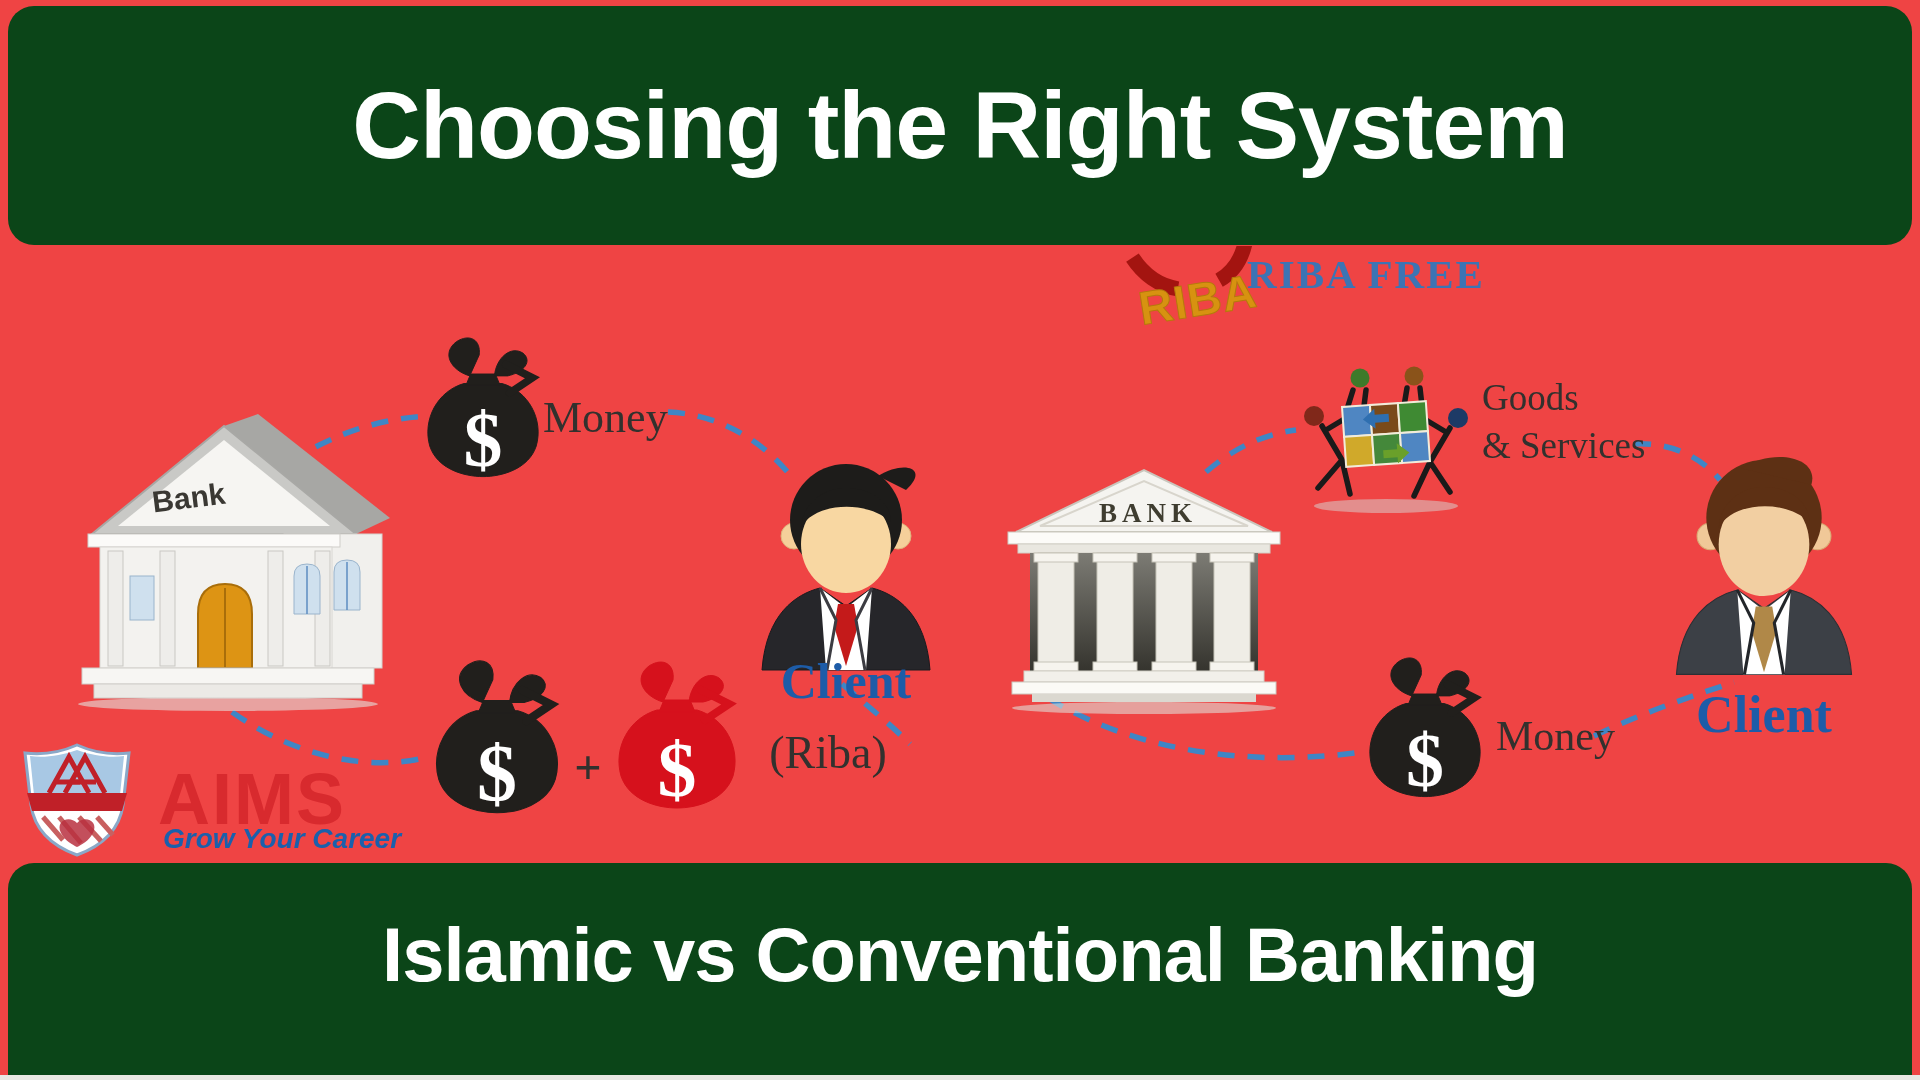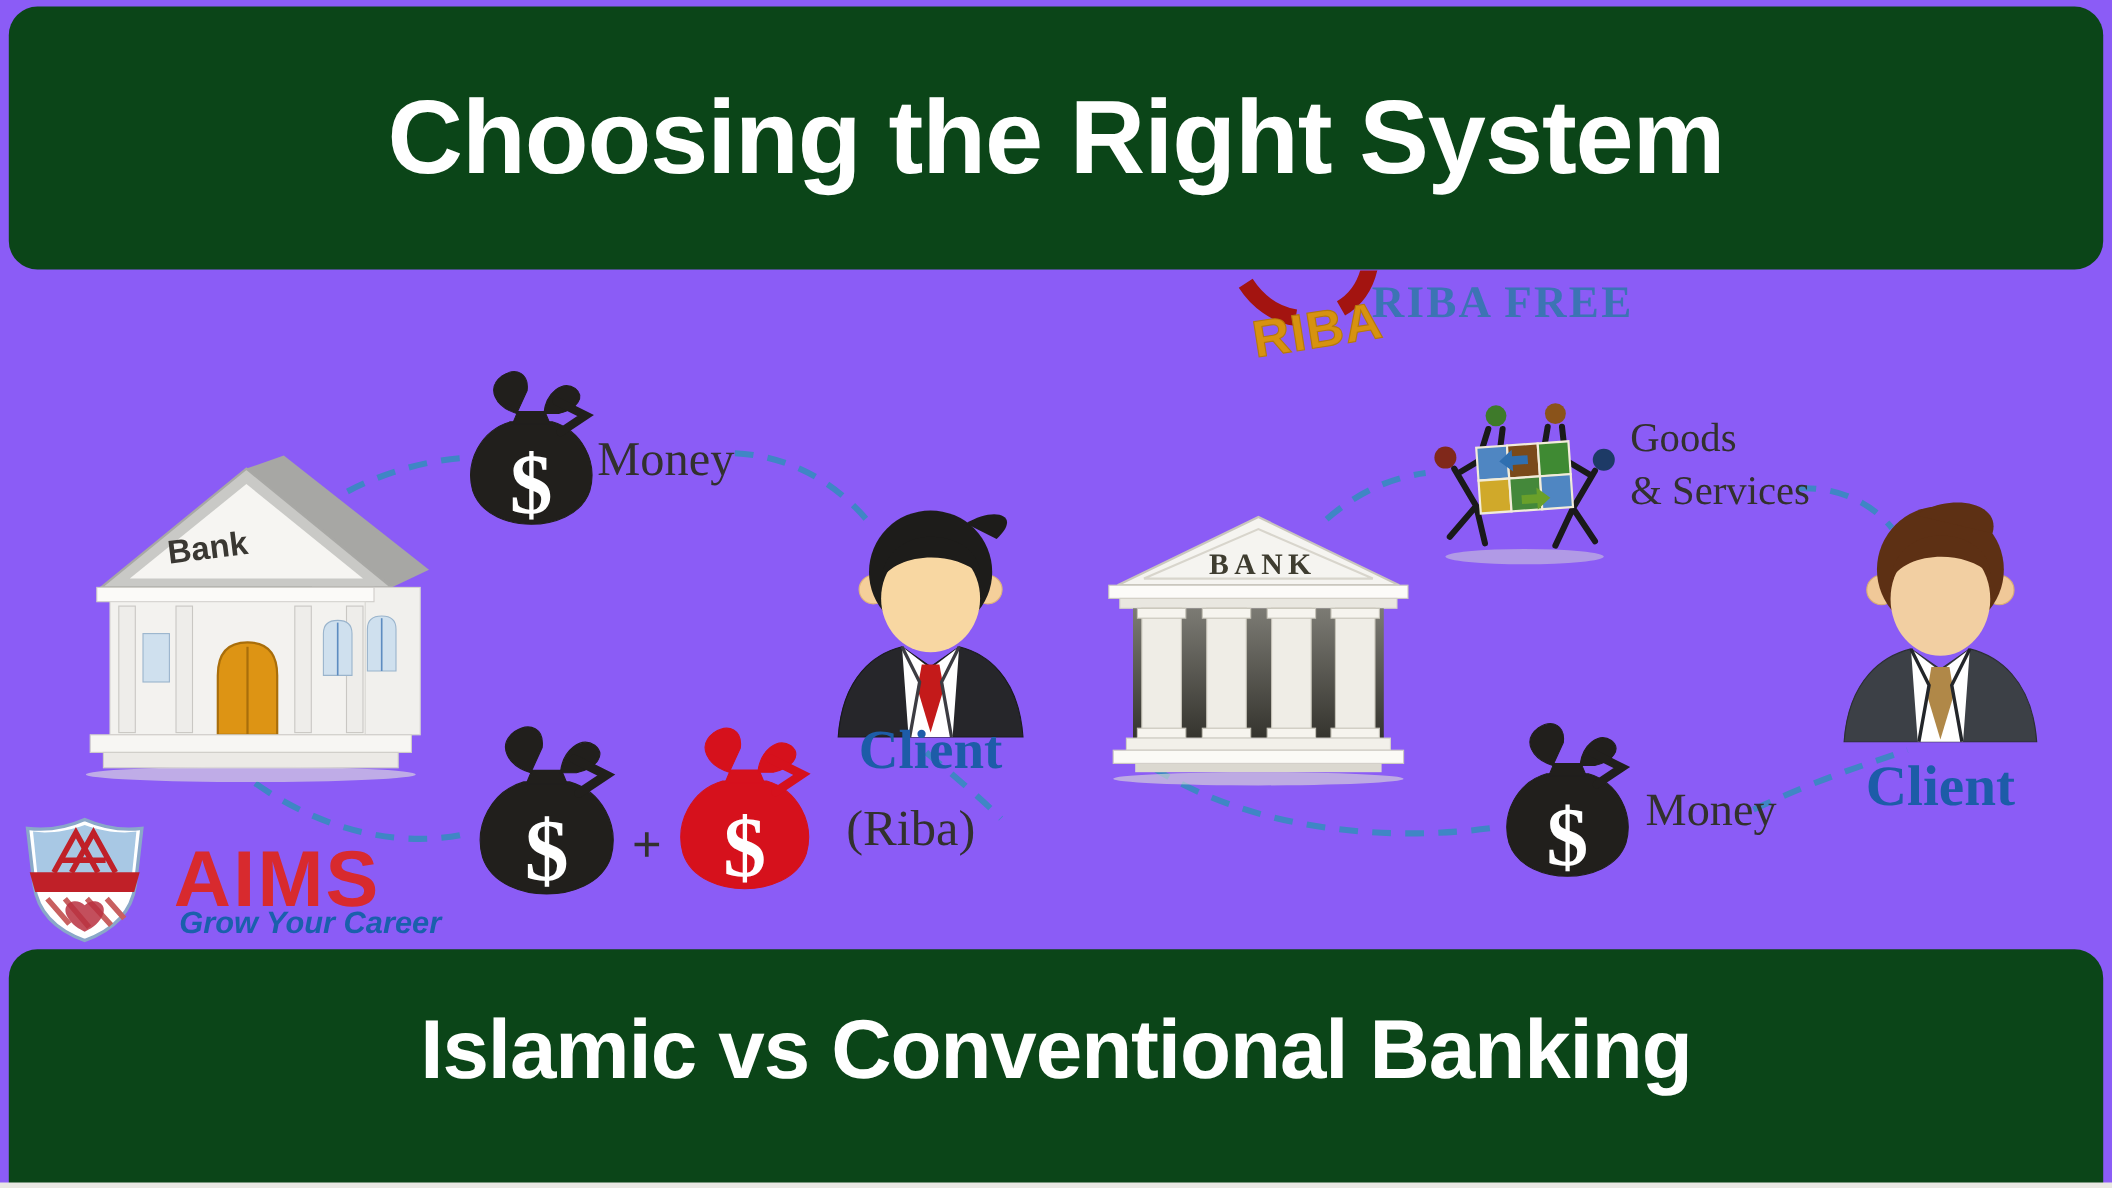--- a/index.html
+++ b/index.html
@@ -1,18 +1,18 @@
 <!DOCTYPE html>
 <html style="--green-dark: #0b4518; --dash-blue: #3f86c5; --client-blue: #1d5ca8; --riba-free-blue: #3c74b4; --aims-red: #d82a2e; --tagline-blue: #1a60ac; --bag-black: #211f1c; --bag-red: #d6111c; --gold: #d79210;"><head>
 <meta charset="utf-8">
 <style>
   html,body { margin:0; padding:0; background:#ffffff; }
   .canvas {
     position:relative; width:1920px; height:1080px;
-    background:#8b5cf6; overflow:hidden;
+    background:#ef4444; overflow:hidden;
     font-family:"Liberation Sans", sans-serif;
   }
   .banner {
     position:absolute; left:8px; width:1904px; box-sizing:border-box;
     background:var(--green-dark, #0b4518);
     border-radius:26px; color:#ffffff;
     display:flex; justify-content:center;
   }
   .banner.top { top:6px; height:239px; align-items:center; }
   .banner.bottom { top:863px; height:248px; align-items:flex-start; padding-top:48px; }

